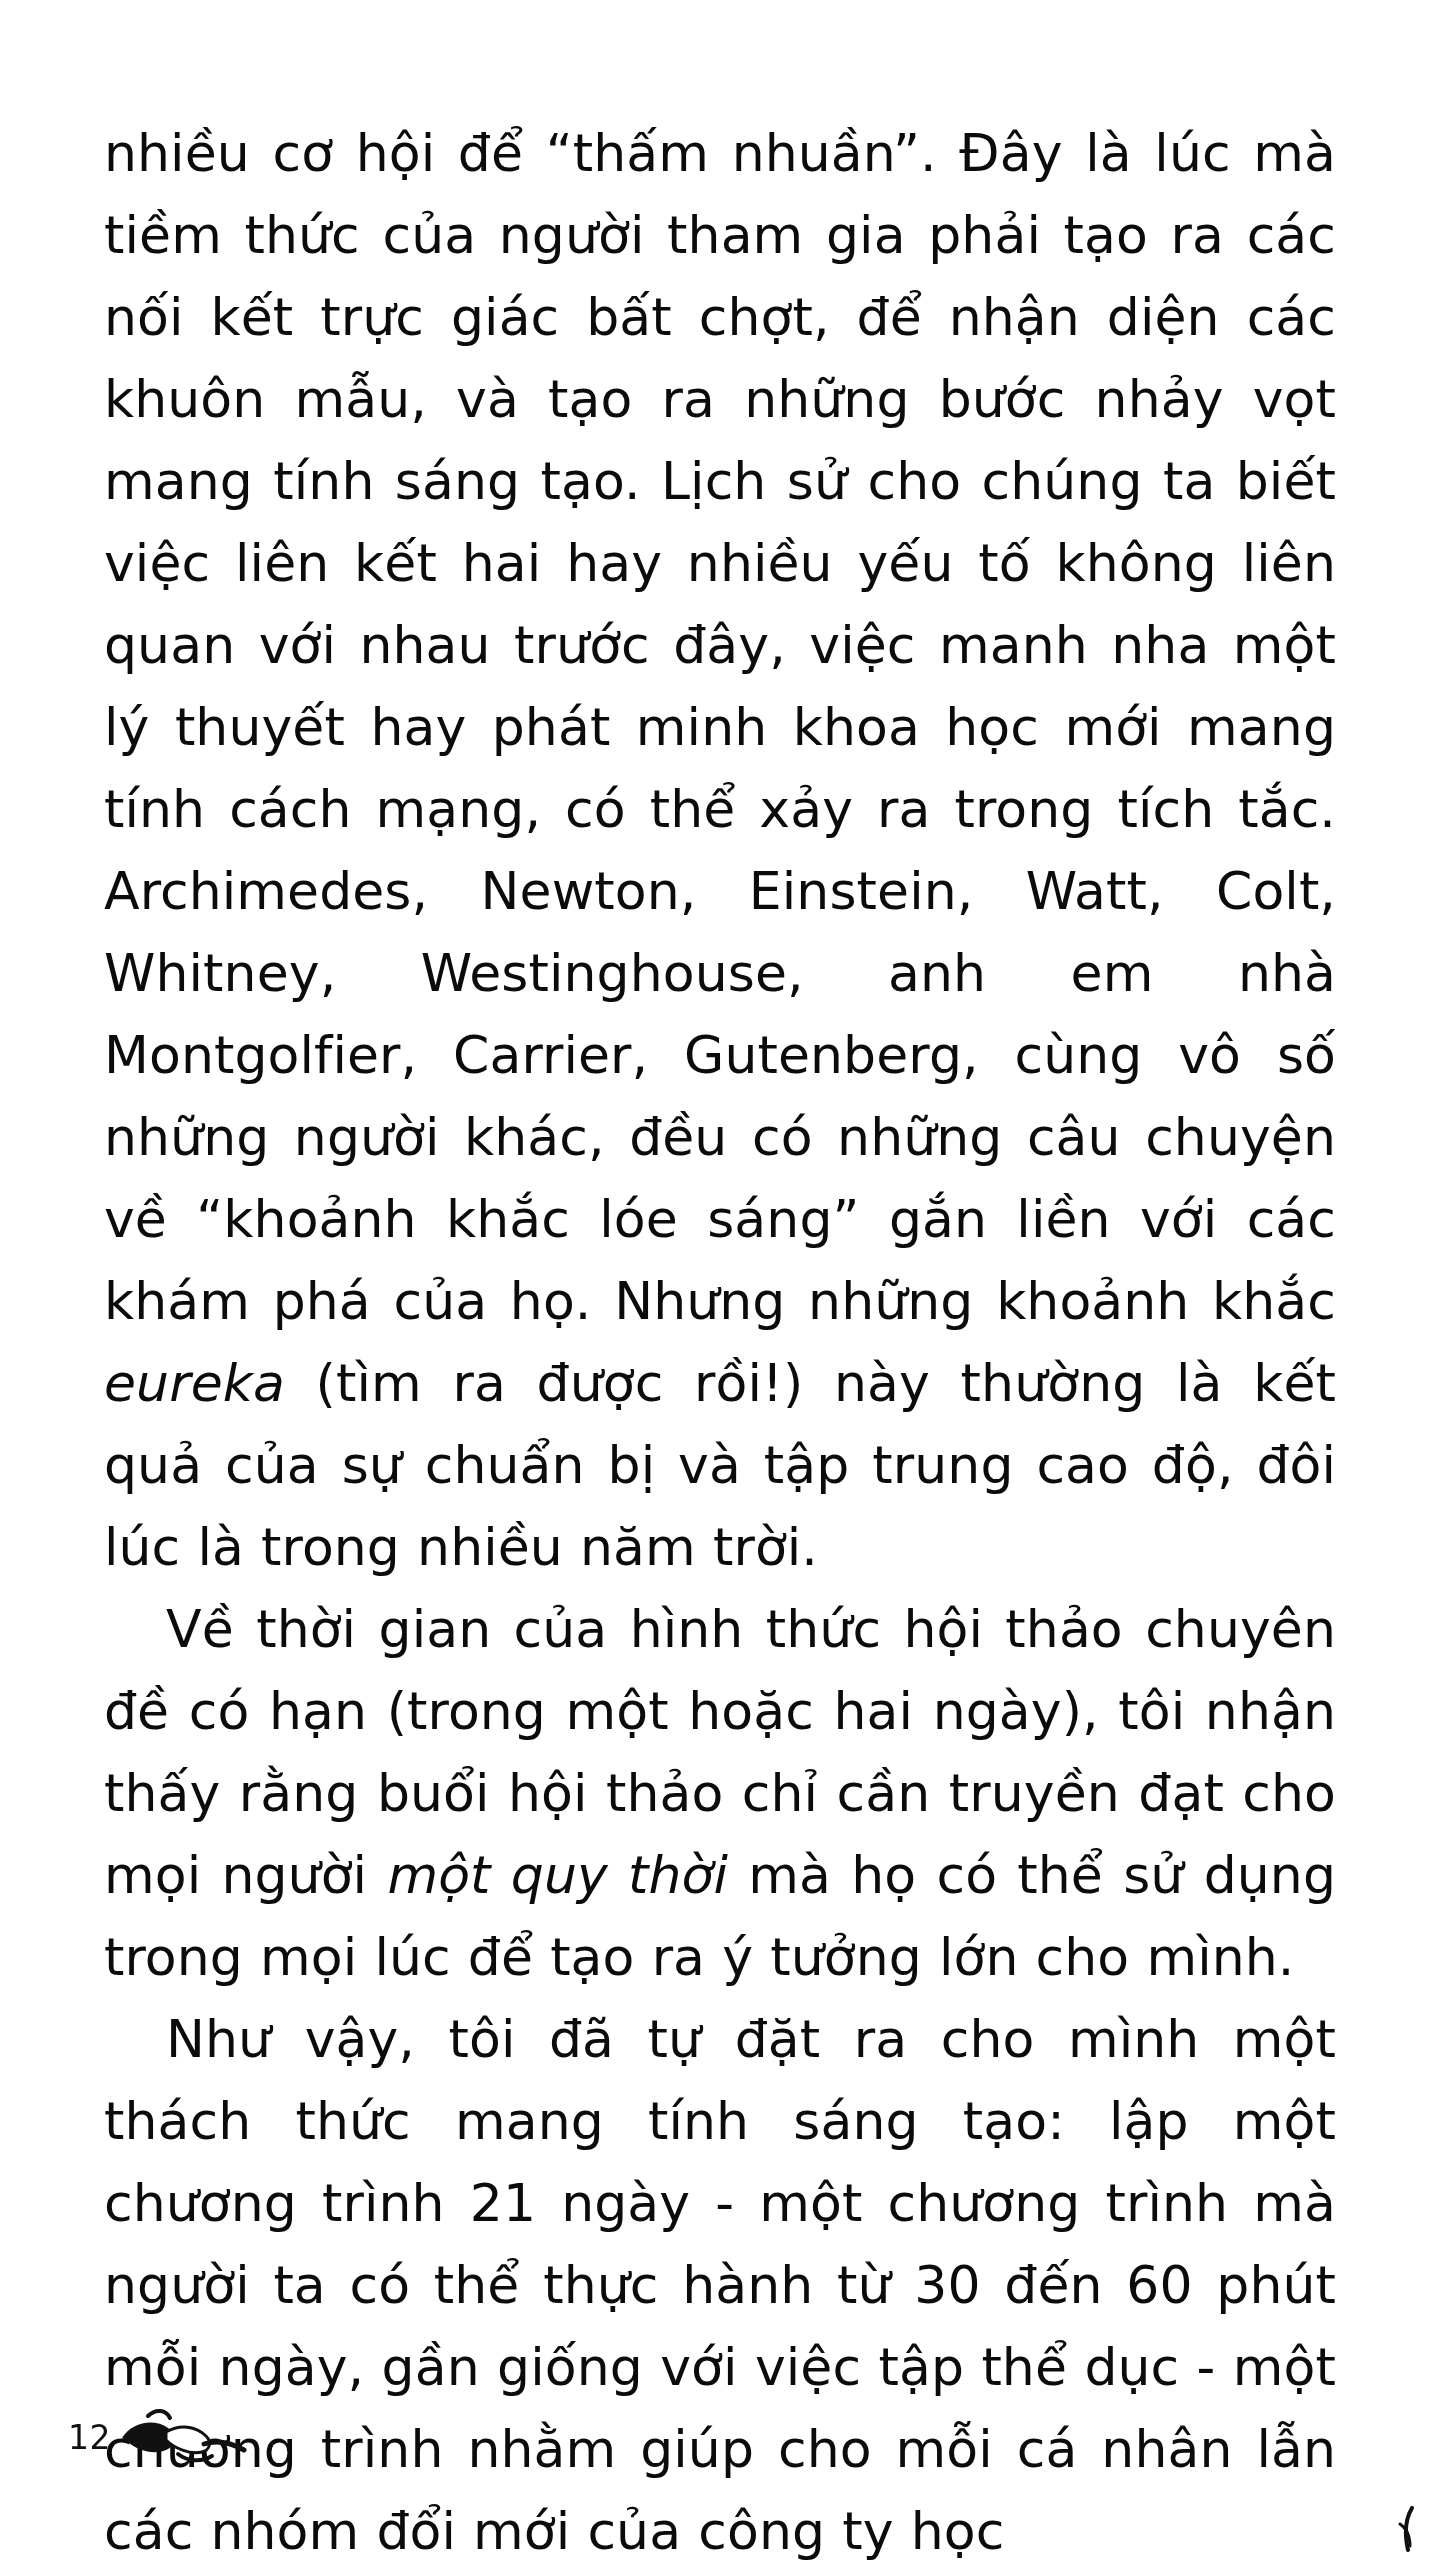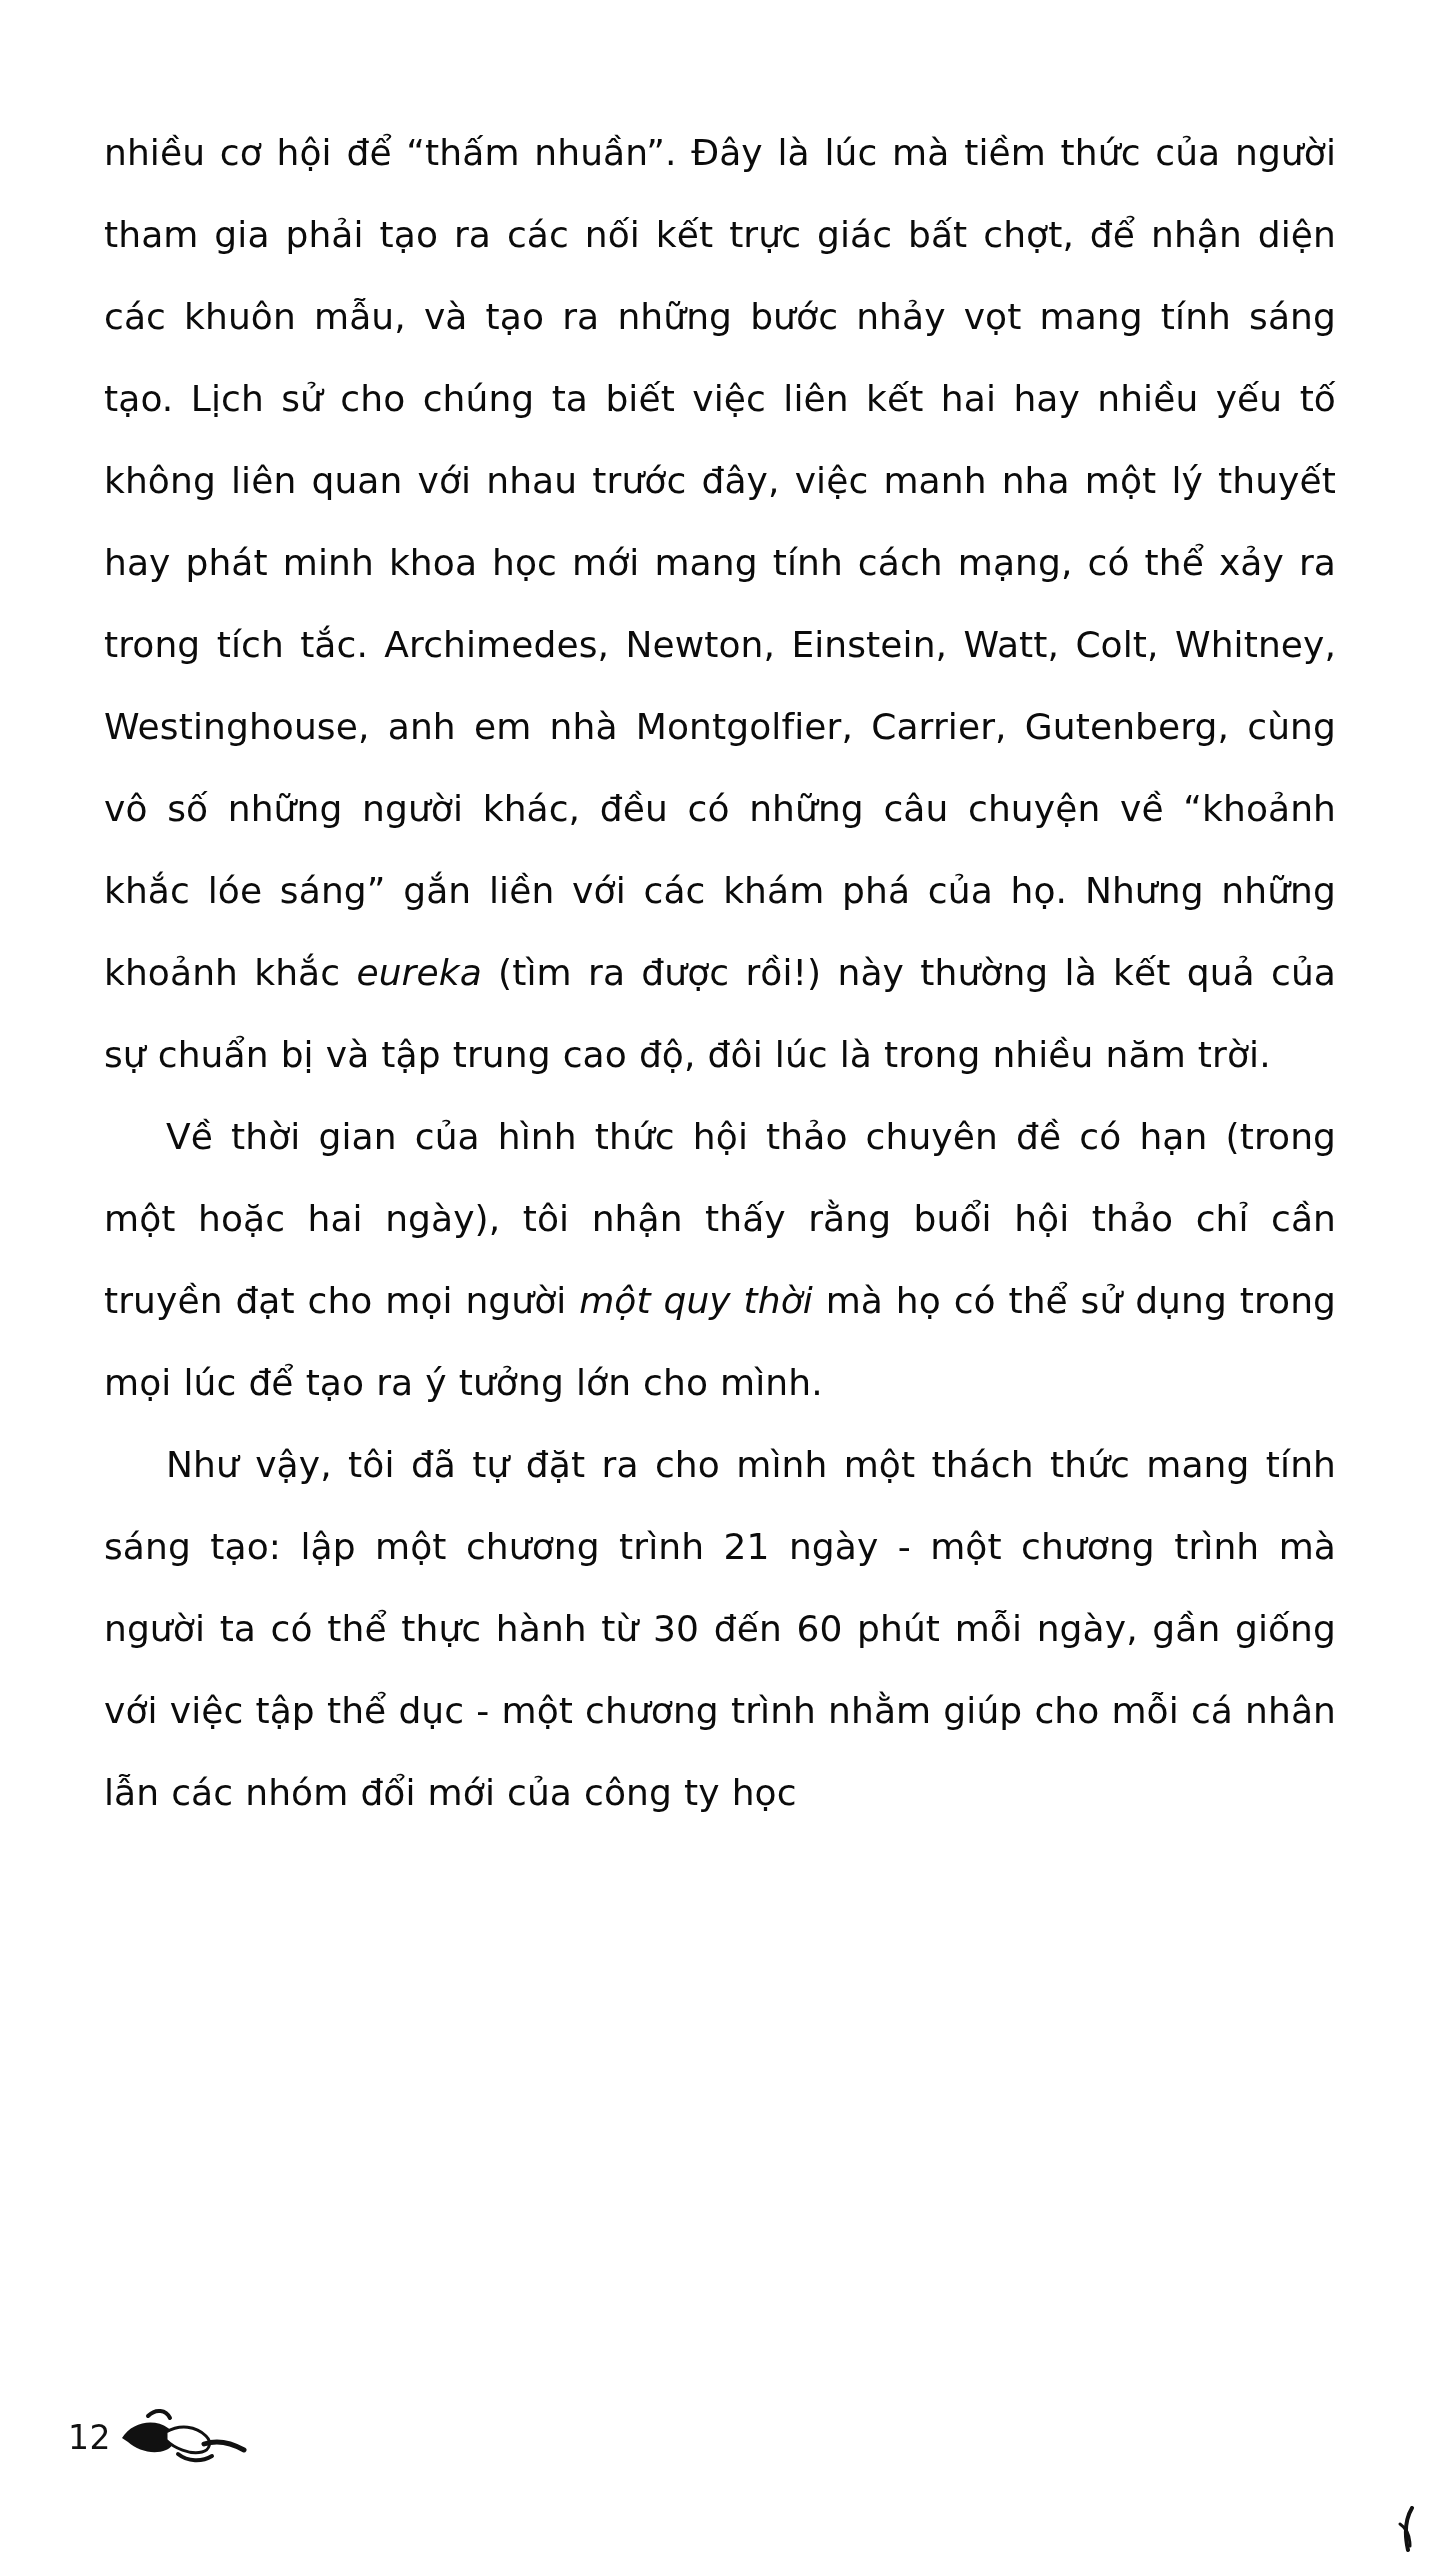--- a/index.html
+++ b/index.html
@@ -27,21 +27,21 @@
   .text-column {
     position: absolute;
     left: 104px;
     top: 112px;
     width: 1232px;
   }
 
   p.para {
     margin: 0;
     font-family: "DejaVu Sans", sans-serif;
-    font-size: 36px;
+    font-size: 52px;
     line-height: 82px;
     color: #0b0b0b;
     text-align: justify;
     text-justify: inter-word;
     letter-spacing: 0.1px;
     word-spacing: 0.5px;
   }
 
   p.para.indent {
     text-indent: 62px;

